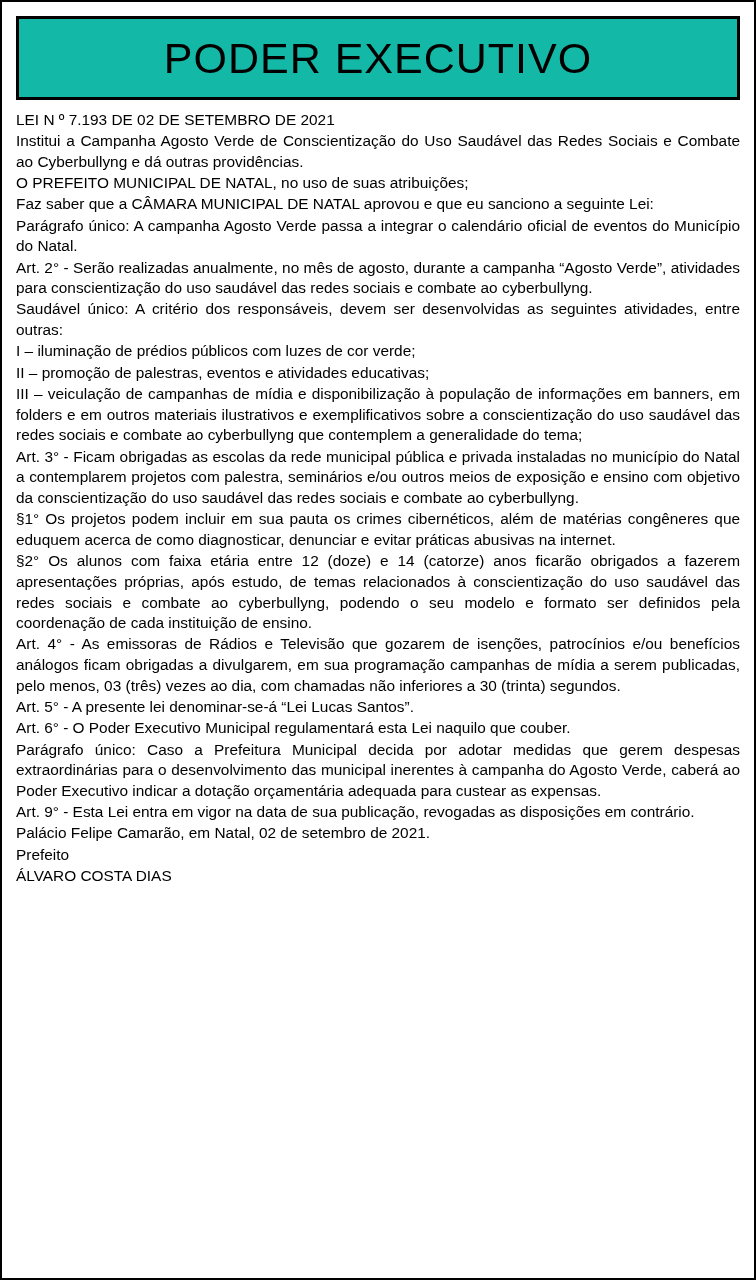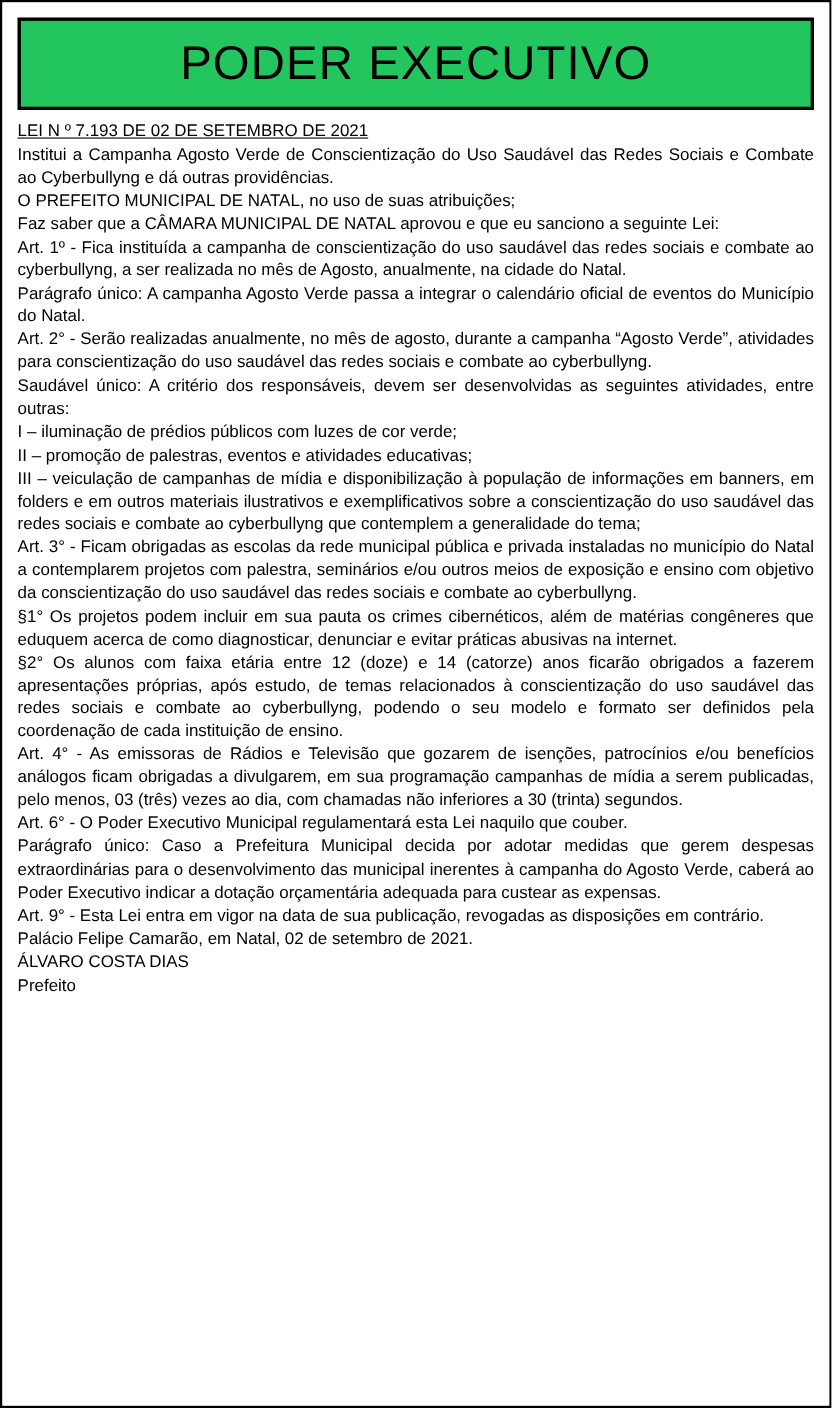--- a/index.html
+++ b/index.html
@@ -20,21 +20,21 @@
     box-sizing: border-box;
     border: 2px solid #000000;
     background: #ffffff;
     overflow: hidden;
   }
   .inner {
     padding: 14px 14px 0 14px;
   }
   .banner {
     border: 3px solid #000000;
-    background: #22c55e;
+    background: #14b8a6;
     height: 78px;
     display: flex;
     align-items: center;
     justify-content: center;
   }
   .banner-title {
     font-size: 43px;
     letter-spacing: 1px;
     font-weight: normal;
     color: #000000;
@@ -44,21 +44,20 @@
     margin-top: 10px;
     font-size: 15.4px;
     line-height: 1.345;
   }
   .doc p {
     margin: 0 0 0.5px 0;
     text-align: justify;
     text-justify: inter-word;
   }
   .law-heading {
-    text-decoration: underline;
     text-align: left !important;
   }
   .no-justify {
     text-align: left;
   }
 </style>
 </head>
 <body>
 
 <div class="page">
@@ -67,34 +66,34 @@
     <div class="banner">
       <div class="banner-title">PODER  EXECUTIVO</div>
     </div>
 
     <div class="doc">
       <p class="law-heading">LEI N º 7.193 DE 02 DE SETEMBRO DE 2021</p>
       <div id="paragraphs">
           <p>Institui a Campanha Agosto Verde de Conscientização do Uso Saudável das Redes Sociais e Combate ao  Cyberbullyng e dá outras providências.</p>
           <p class="no-justify">O PREFEITO MUNICIPAL DE NATAL, no uso de suas atribuições;</p>
           <p class="no-justify">Faz saber que a CÂMARA MUNICIPAL DE NATAL aprovou e que eu sanciono a seguinte Lei:</p>
-          <p>Art. 1º - Fica instituída a campanha de conscientização do uso saudável das redes sociais e combate ao cyberbullyng, a ser realizada no mês de Agosto, anualmente, na cidade do Natal.</p>
           <p>Parágrafo único: A campanha Agosto Verde passa a integrar o calendário oficial de eventos do Município do Natal.</p>
           <p>Art. 2° - Serão realizadas anualmente, no mês de  agosto, durante a campanha “Agosto Verde”, atividades  para conscientização do uso saudável das redes sociais e combate ao cyberbullyng.</p>
           <p>Saudável único: A critério dos responsáveis, devem ser desenvolvidas as seguintes atividades, entre outras:</p>
           <p class="no-justify">I – iluminação de prédios públicos com luzes de cor verde;</p>
           <p class="no-justify">II – promoção de palestras, eventos e atividades educativas;</p>
           <p>III – veiculação de campanhas de mídia e disponibilização à população de informações em banners, em folders e em outros materiais ilustrativos e exemplificativos sobre a conscientização do uso saudável das redes sociais e combate ao cyberbullyng que contemplem a generalidade do tema;</p>
           <p>Art. 3° - Ficam obrigadas as escolas da rede municipal pública e privada instaladas no município do Natal  a contemplarem projetos com palestra, seminários e/ou outros meios de exposição e ensino com objetivo da conscientização do uso saudável das redes sociais e combate ao cyberbullyng.</p>
           <p>§1° Os projetos podem incluir em sua pauta os crimes cibernéticos, além de matérias congêneres que eduquem acerca de como diagnosticar, denunciar e evitar práticas abusivas na internet.</p>
           <p>§2° Os alunos com faixa etária entre 12 (doze) e 14 (catorze) anos ficarão obrigados a fazerem apresentações próprias, após estudo, de temas relacionados à conscientização do uso saudável das redes sociais e combate ao cyberbullyng, podendo o seu modelo e formato ser definidos pela coordenação  de cada instituição de ensino.</p>
           <p>Art. 4° - As emissoras de Rádios e Televisão que gozarem de isenções, patrocínios e/ou benefícios análogos ficam obrigadas a divulgarem, em sua programação campanhas de mídia a serem publicadas, pelo menos, 03 (três) vezes ao dia, com chamadas não inferiores a 30 (trinta) segundos.</p>
+          <p class="no-justify">Art. 5° - A presente lei denominar-se-á “Lei Lucas Santos”.</p>
           <p class="no-justify">Art. 6° - O Poder Executivo Municipal regulamentará esta Lei naquilo que couber.</p>
           <p>Parágrafo único: Caso a Prefeitura Municipal decida por adotar medidas que gerem despesas extraordinárias para o desenvolvimento das  municipal inerentes à campanha do Agosto  Verde, caberá ao Poder Executivo indicar a dotação orçamentária adequada para custear as expensas.</p>
           <p class="no-justify">Art. 9° - Esta Lei entra em vigor na data de sua publicação, revogadas as disposições em contrário.</p>
           <p class="no-justify">Palácio Felipe Camarão, em Natal, 02 de setembro de 2021.</p>
+          <p class="no-justify">Prefeito</p>
           <p class="no-justify">ÁLVARO COSTA DIAS</p>
-          <p class="no-justify">Prefeito</p>
         </div>
     </div>
 
   </div>
 </div>
 
 </body></html>

